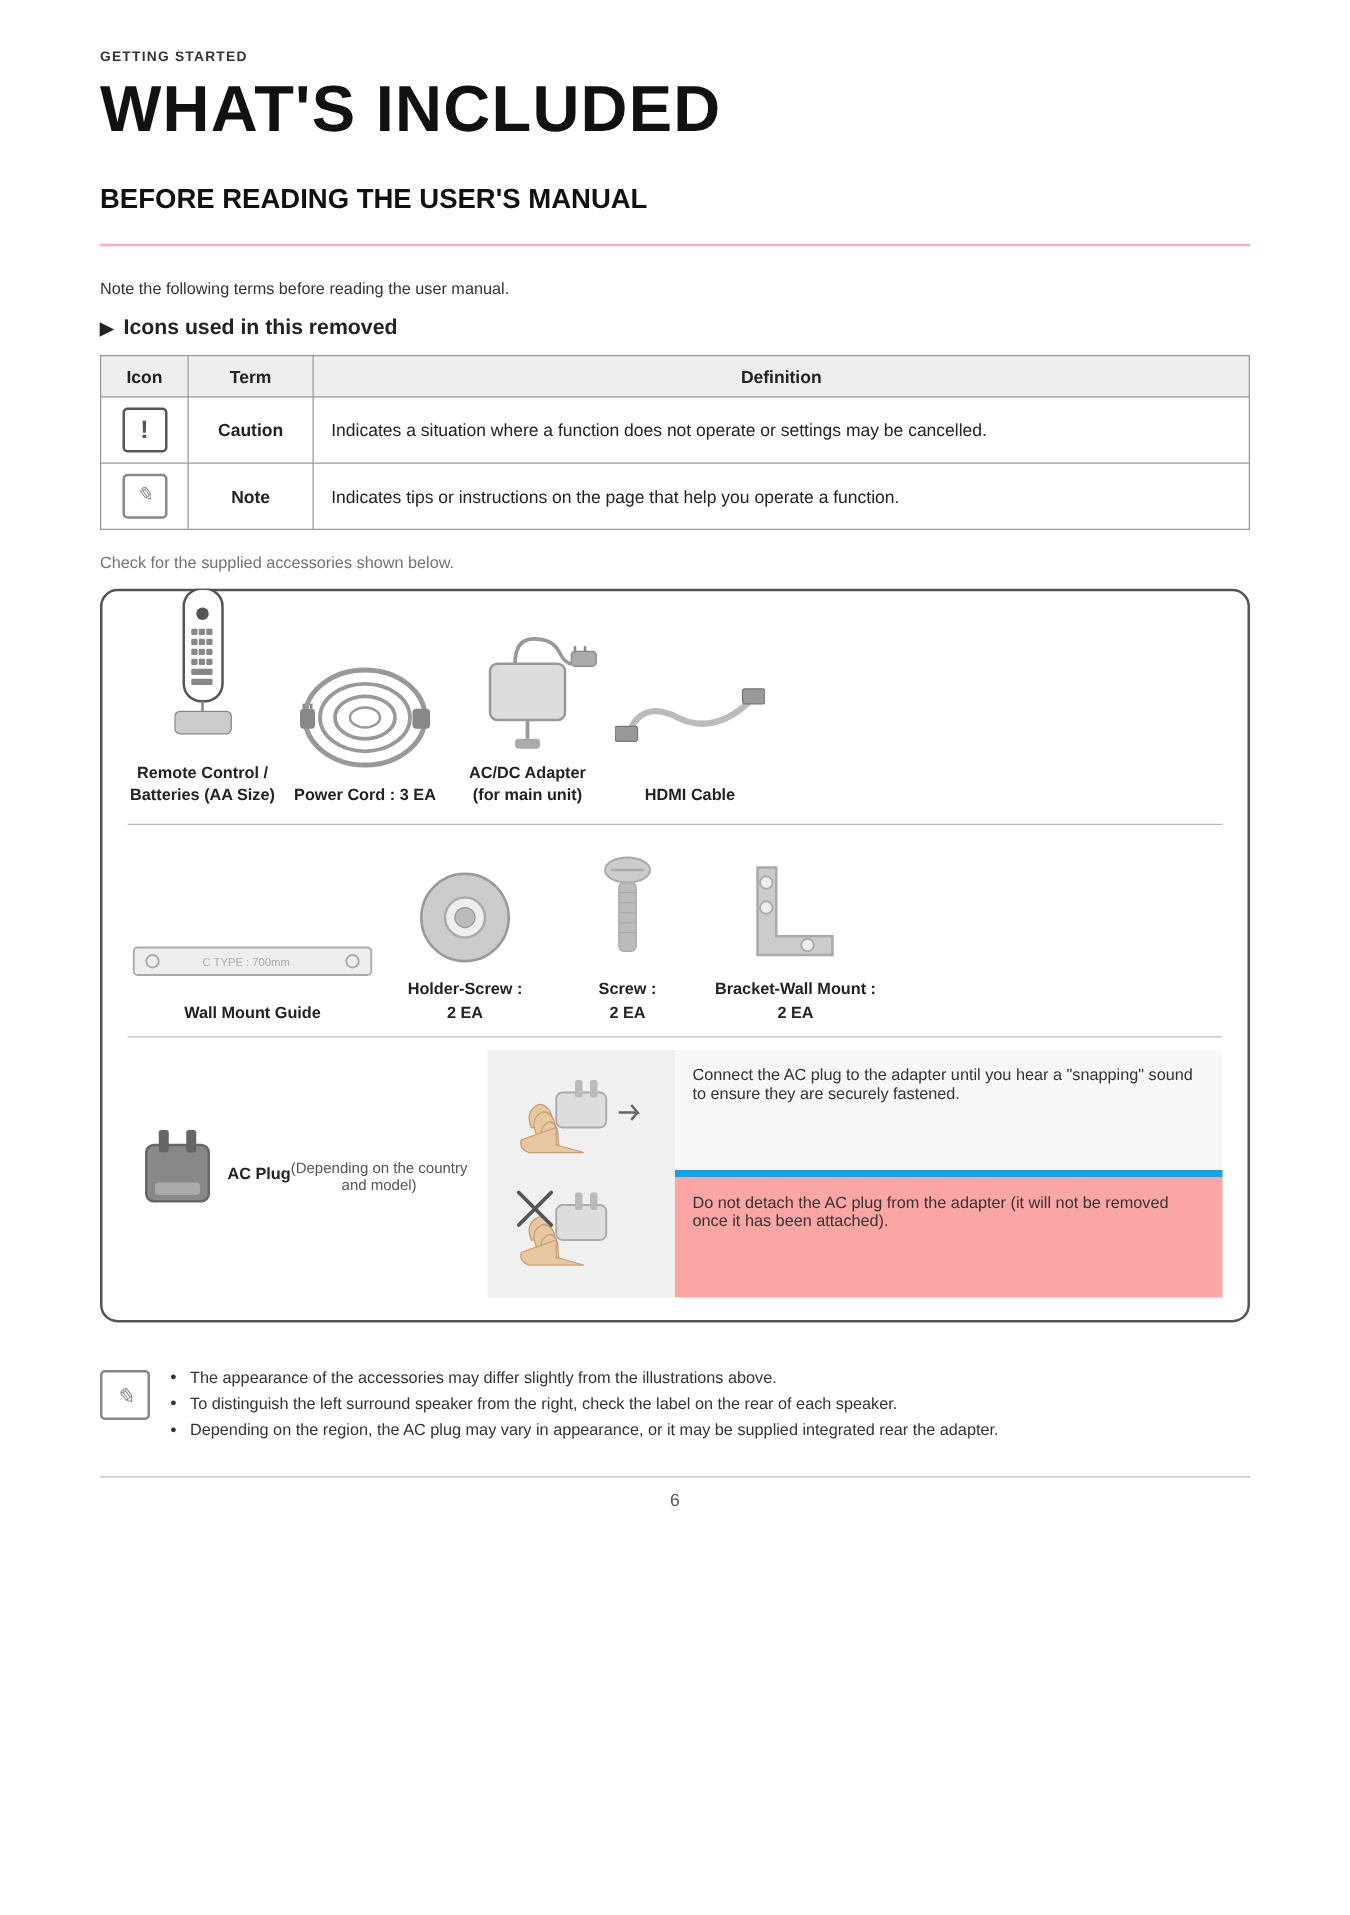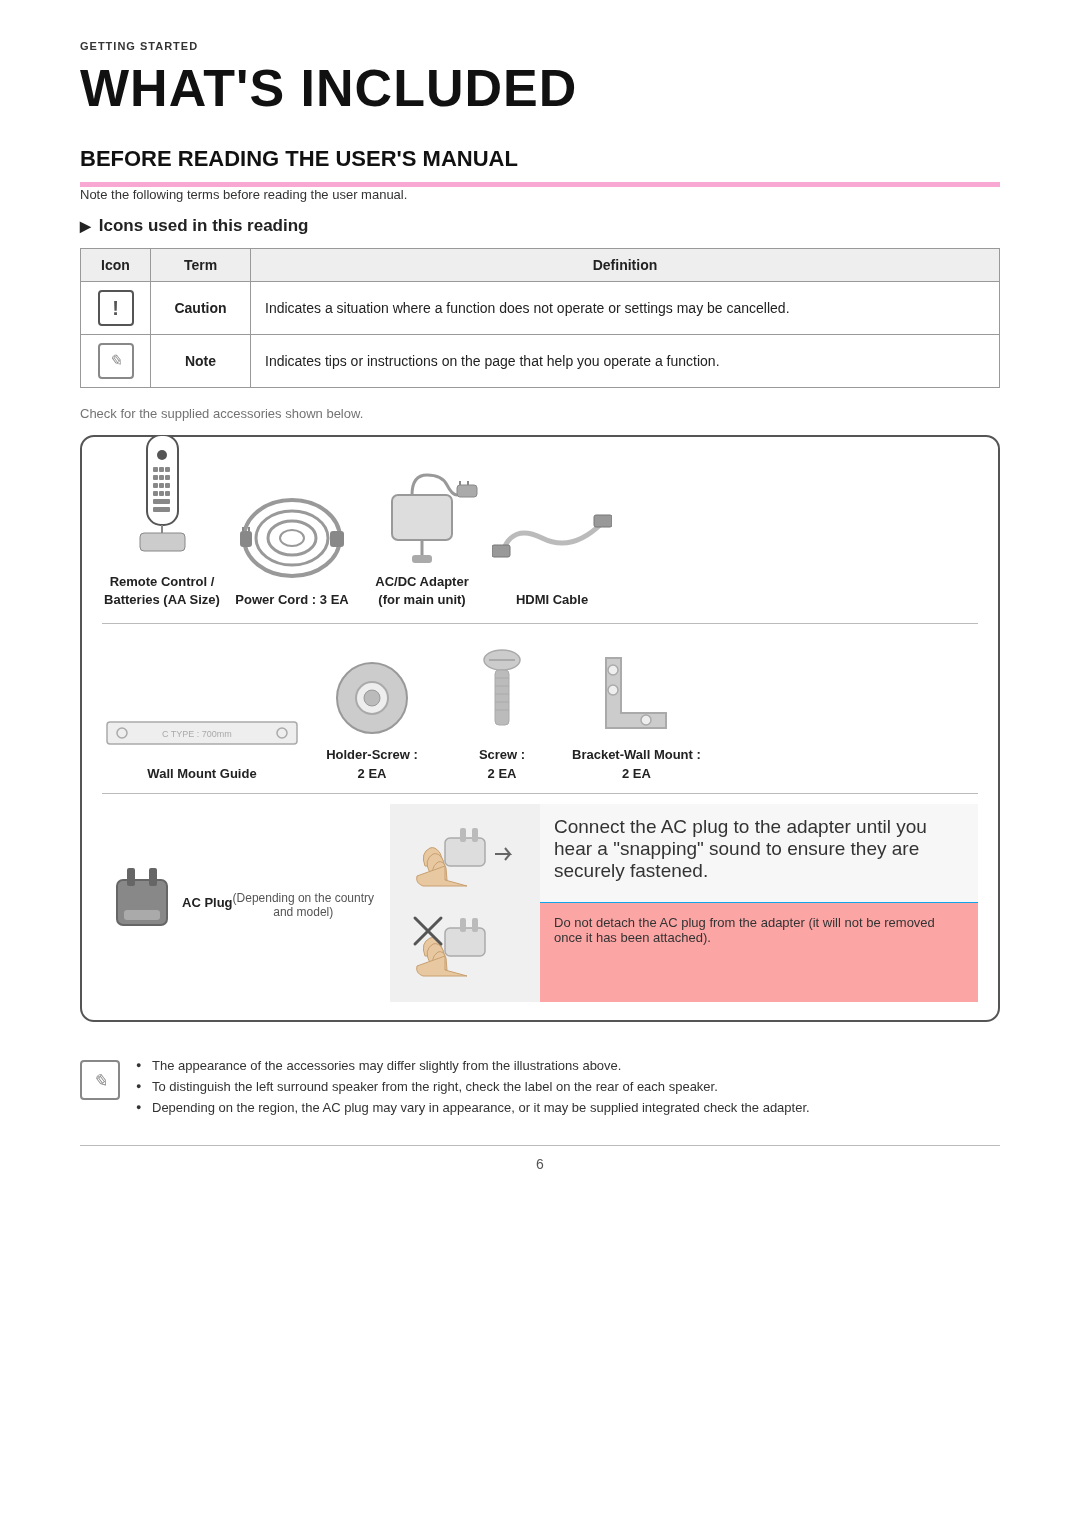--- a/index.html
+++ b/index.html
@@ -24,24 +24,24 @@
       font-size: 52px;
       font-weight: bold;
       color: #111;
       margin-bottom: 28px;
       letter-spacing: 1px;
     }
     .section-title {
       font-size: 22px;
       font-weight: bold;
       color: #111;
-      margin-bottom: 0;
+      margin-bottom: 26px;
       text-transform: uppercase;
-      border-bottom: 5px solid #f9a8d4;
-      padding-bottom: 10px;
+      border-bottom: 2px solid #f9a8d4;
+      padding-bottom: 23px;
     }
     .subtitle {
       font-size: 13px;
       color: #333;
       margin-bottom: 14px;
     }
     .icons-heading {
       font-size: 17px;
       font-weight: bold;
       margin-bottom: 12px;
@@ -164,23 +164,23 @@
     }
     .ac-plug-right {
       flex: 1;
       display: flex;
       flex-direction: column;
       gap: 0;
     }
     .ac-instruction {
       flex: 1;
       padding: 12px 14px;
-      font-size: 19px;
+      font-size: 13px;
       color: #333;
-      border-bottom: 1px solid #0ea5e9;
+      border-bottom: 6px solid #0ea5e9;
       background: #f7f7f7;
     }
     .ac-instruction-last {
       flex: 1;
       padding: 12px 14px;
       font-size: 13px;
       color: #333;
       background: #fca5a5;
     }
     .ac-hand-images {
@@ -244,21 +244,21 @@
 <body>
 
 <div class="getting-started">GETTING STARTED</div>
 
 <h1 class="page-title">WHAT'S INCLUDED</h1>
 
 <h2 class="section-title">BEFORE READING THE USER'S MANUAL</h2>
 
 <p class="subtitle">Note the following terms before reading the user manual.</p>
 
-<div class="icons-heading">Icons used in this reading</div>
+<div class="icons-heading">Icons used in this removed</div>
 
 <table class="icons-table">
   <thead>
     <tr>
       <th>Icon</th>
       <th>Term</th>
       <th>Definition</th>
     </tr>
   </thead>
   <tbody>
@@ -481,17 +481,17 @@
     </div>
   </div>
 
 </div>
 
 <div class="notes-box">
   <span class="notes-icon">✎</span>
   <ul class="notes-list">
     <li>The appearance of the accessories may differ slightly from the illustrations above.</li>
     <li>To distinguish the left surround speaker from the right, check the label on the rear of each speaker.</li>
-    <li>Depending on the region, the AC plug may vary in appearance, or it may be supplied integrated check the adapter.</li>
+    <li>Depending on the region, the AC plug may vary in appearance, or it may be supplied integrated rear the adapter.</li>
   </ul>
 </div>
 
 <div class="page-number">6</div>
 
 </body></html>

